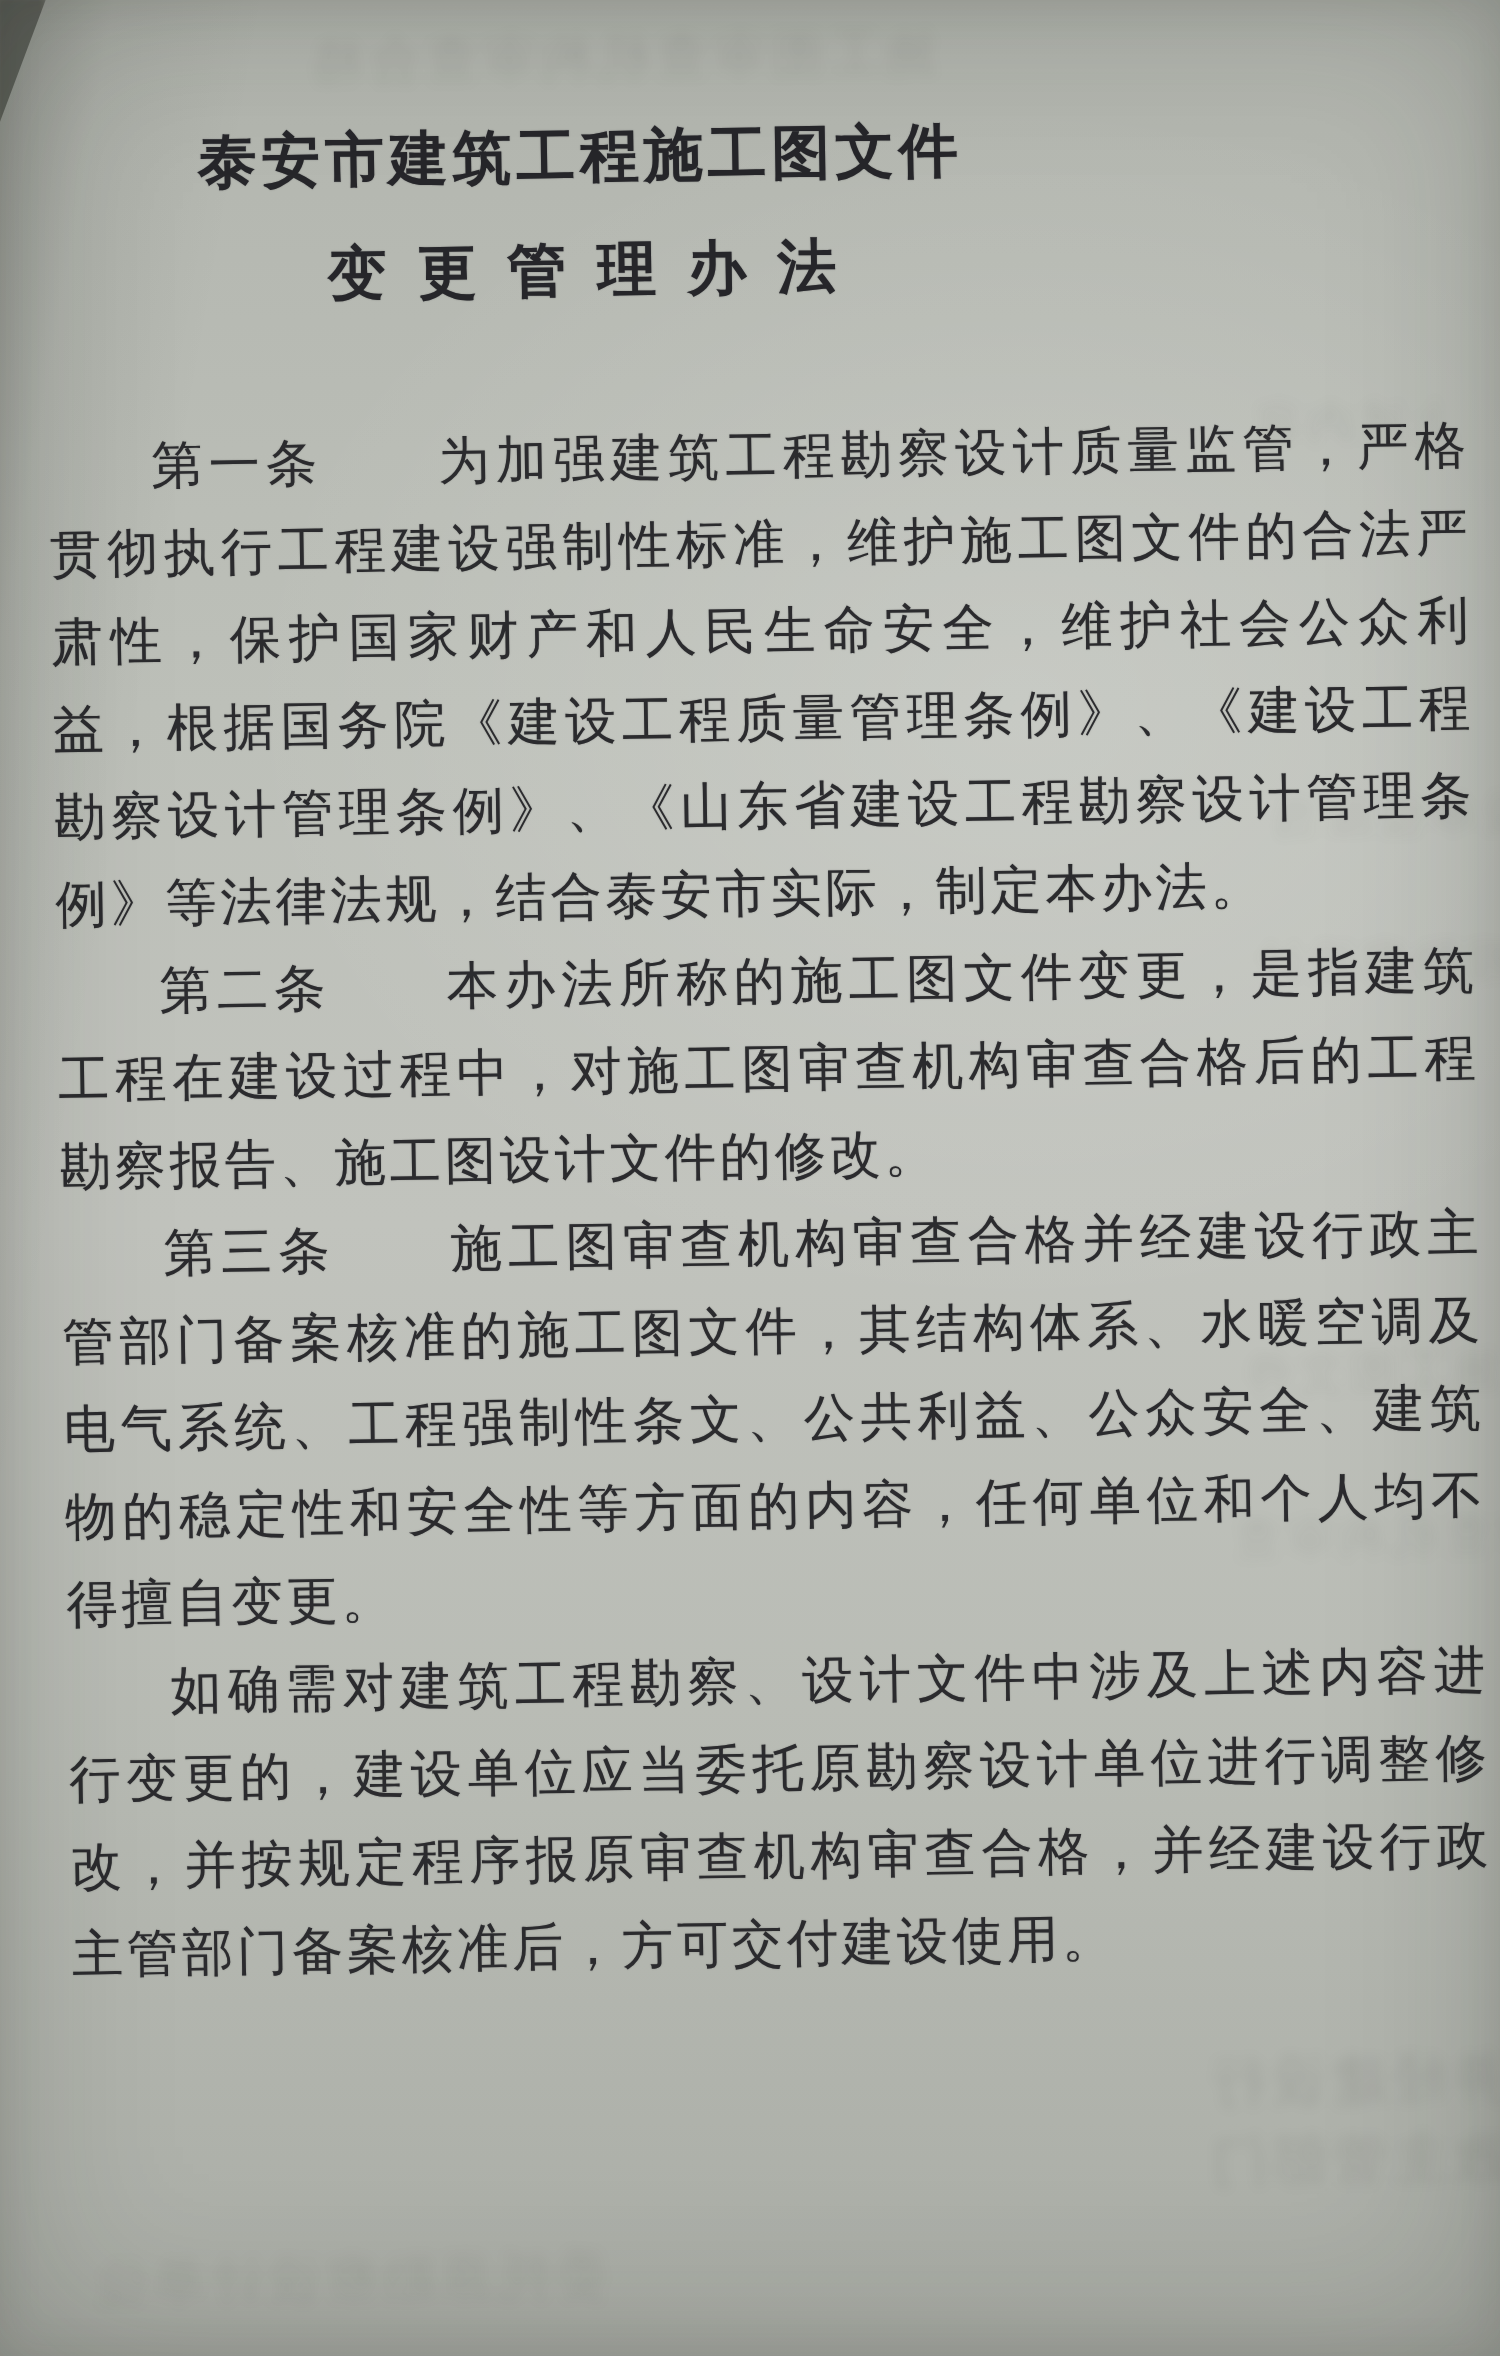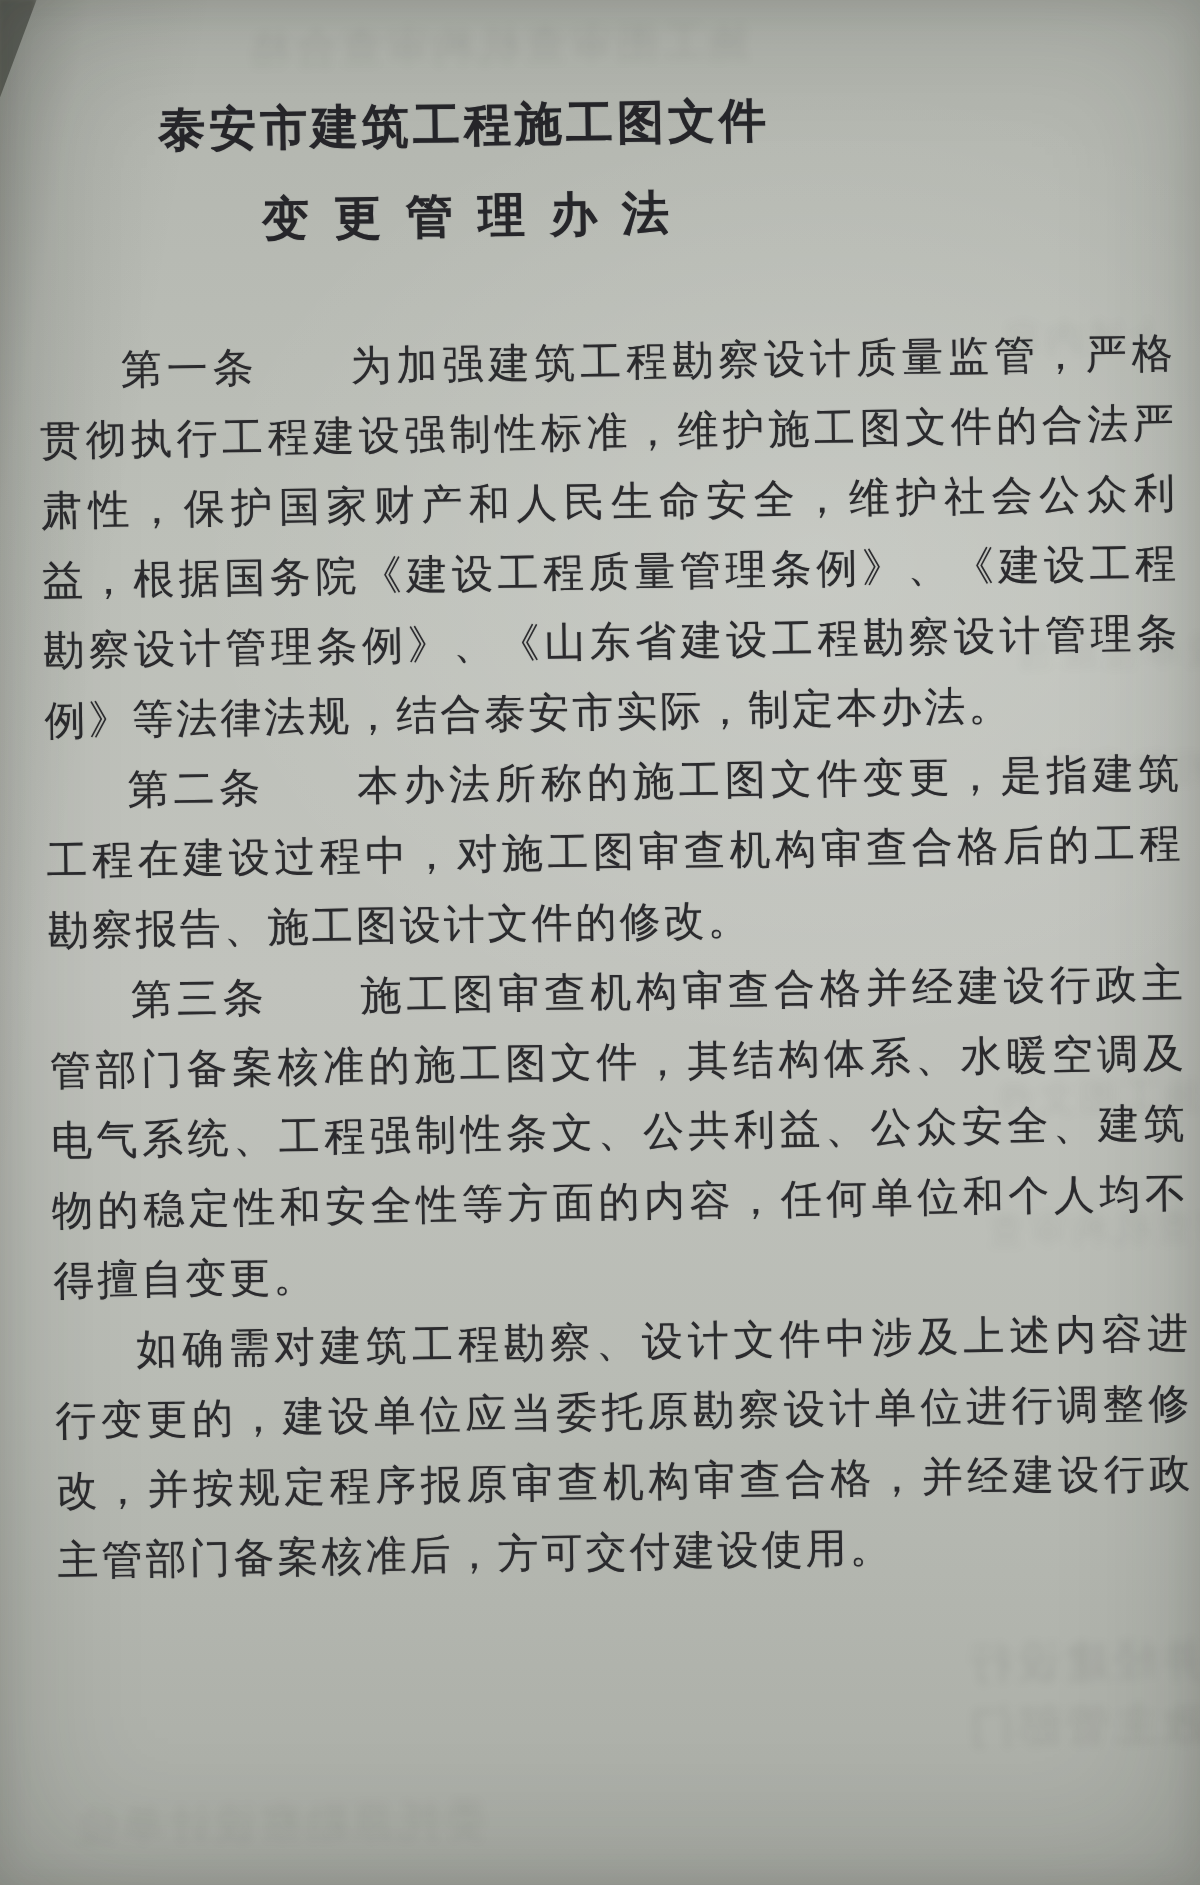--- a/index.html
+++ b/index.html
@@ -5,21 +5,21 @@
   html, body {
     margin: 0;
     padding: 0;
     background: #8e9089;
   }
   .page {
     position: relative;
     width: 1200px;
     height: 1885px;
     overflow: hidden;
-    font-family: Liberation Mono, monospace;
+    font-family: Liberation Sans, sans-serif;
     background:
       radial-gradient(ellipse 900px 700px at 68% 30%, rgba(255,255,255,0.16), rgba(255,255,255,0) 70%),
       linear-gradient(100deg, rgba(20,22,18,0.20) 0%, rgba(20,22,18,0.05) 6%, rgba(0,0,0,0) 14%),
       linear-gradient(180deg, #b2b5ae 0%, #bdc0b9 30%, #c1c3bd 52%, #b8bbb4 75%, #a9aca5 100%);
   }
   .sheet {
     position: absolute;
     inset: 0;
     transform: rotate(-0.9deg);
     transform-origin: 50% 40%;

